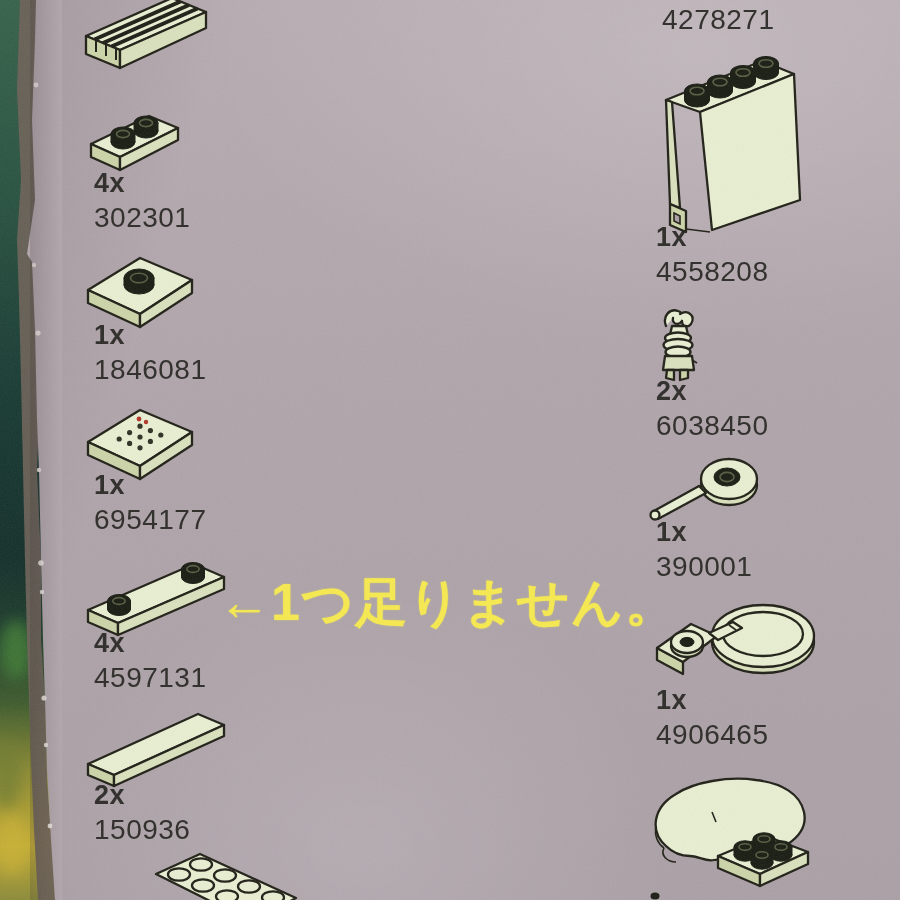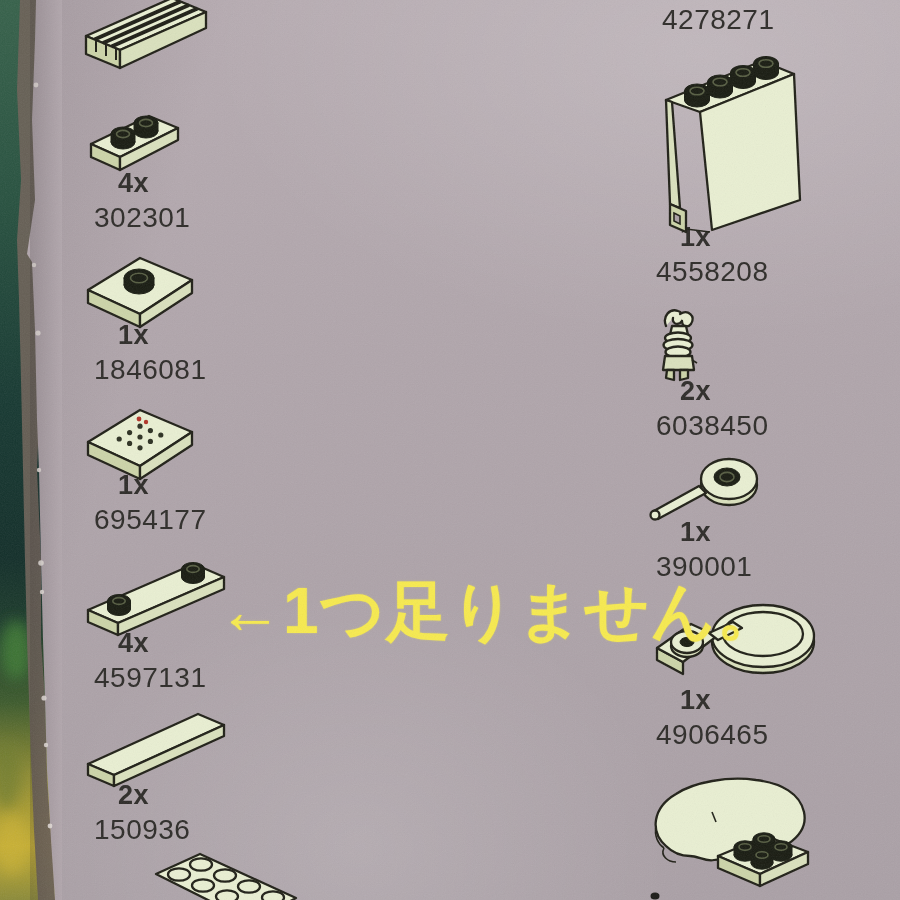--- a/index.html
+++ b/index.html
@@ -7,26 +7,26 @@
     position:relative;width:900px;height:900px;overflow:hidden;
     font-family:"Liberation Sans",sans-serif;
     background:
       radial-gradient(900px 520px at 78% 6%, rgba(255,255,255,.16), rgba(255,255,255,0) 55%),
       radial-gradient(520px 430px at 40% 94%, rgba(255,255,255,.12), rgba(255,255,255,0) 60%),
       linear-gradient(105deg, rgba(60,50,56,.16) 0%, rgba(60,50,56,0) 20%),
       linear-gradient(180deg,#b6abb1 0%,#b0a5ab 40%,#aaa0a6 100%);
   }
   .abs{position:absolute;}
   .label{position:absolute;color:#2d2b28;line-height:1;}
-  .label .qty{display:block;font-size:27px;font-weight:700;margin-bottom:7px;letter-spacing:.5px;margin-left:24px;}
+  .label .qty{display:block;font-size:27px;font-weight:700;margin-bottom:7px;letter-spacing:.5px;}
   .label .num{display:block;font-size:28px;font-weight:400;letter-spacing:.5px;}
   .numonly{position:absolute;color:#2d2b28;font-size:28px;letter-spacing:.5px;text-align:center;}
   .annotation{
     position:absolute;left:218px;top:568px;
-    font-size:64px;font-weight:700;color:#f7ea4e;white-space:nowrap;
+    font-size:52px;font-weight:700;color:#f7ea4e;white-space:nowrap;
     letter-spacing:1px;text-shadow:0 0 2px rgba(247,234,78,.55);
   }
   svg .ol{stroke:#1f1f16;stroke-width:2.3;stroke-linejoin:round;stroke-linecap:round;fill:#e9efd2;}
   svg .f2{fill:#dae1bd;}
   svg .f3{fill:#ccd4a8;}
   svg .stud{fill:#181b11;stroke:#181b11;stroke-width:1;}
   svg .ring{fill:none;stroke:#565d42;stroke-width:1.6;}
   svg .thin{stroke:#1f1f16;stroke-width:1.6;fill:none;}
   svg .deco{fill:#2c2f21;}
   svg .red{fill:#b23326;}

